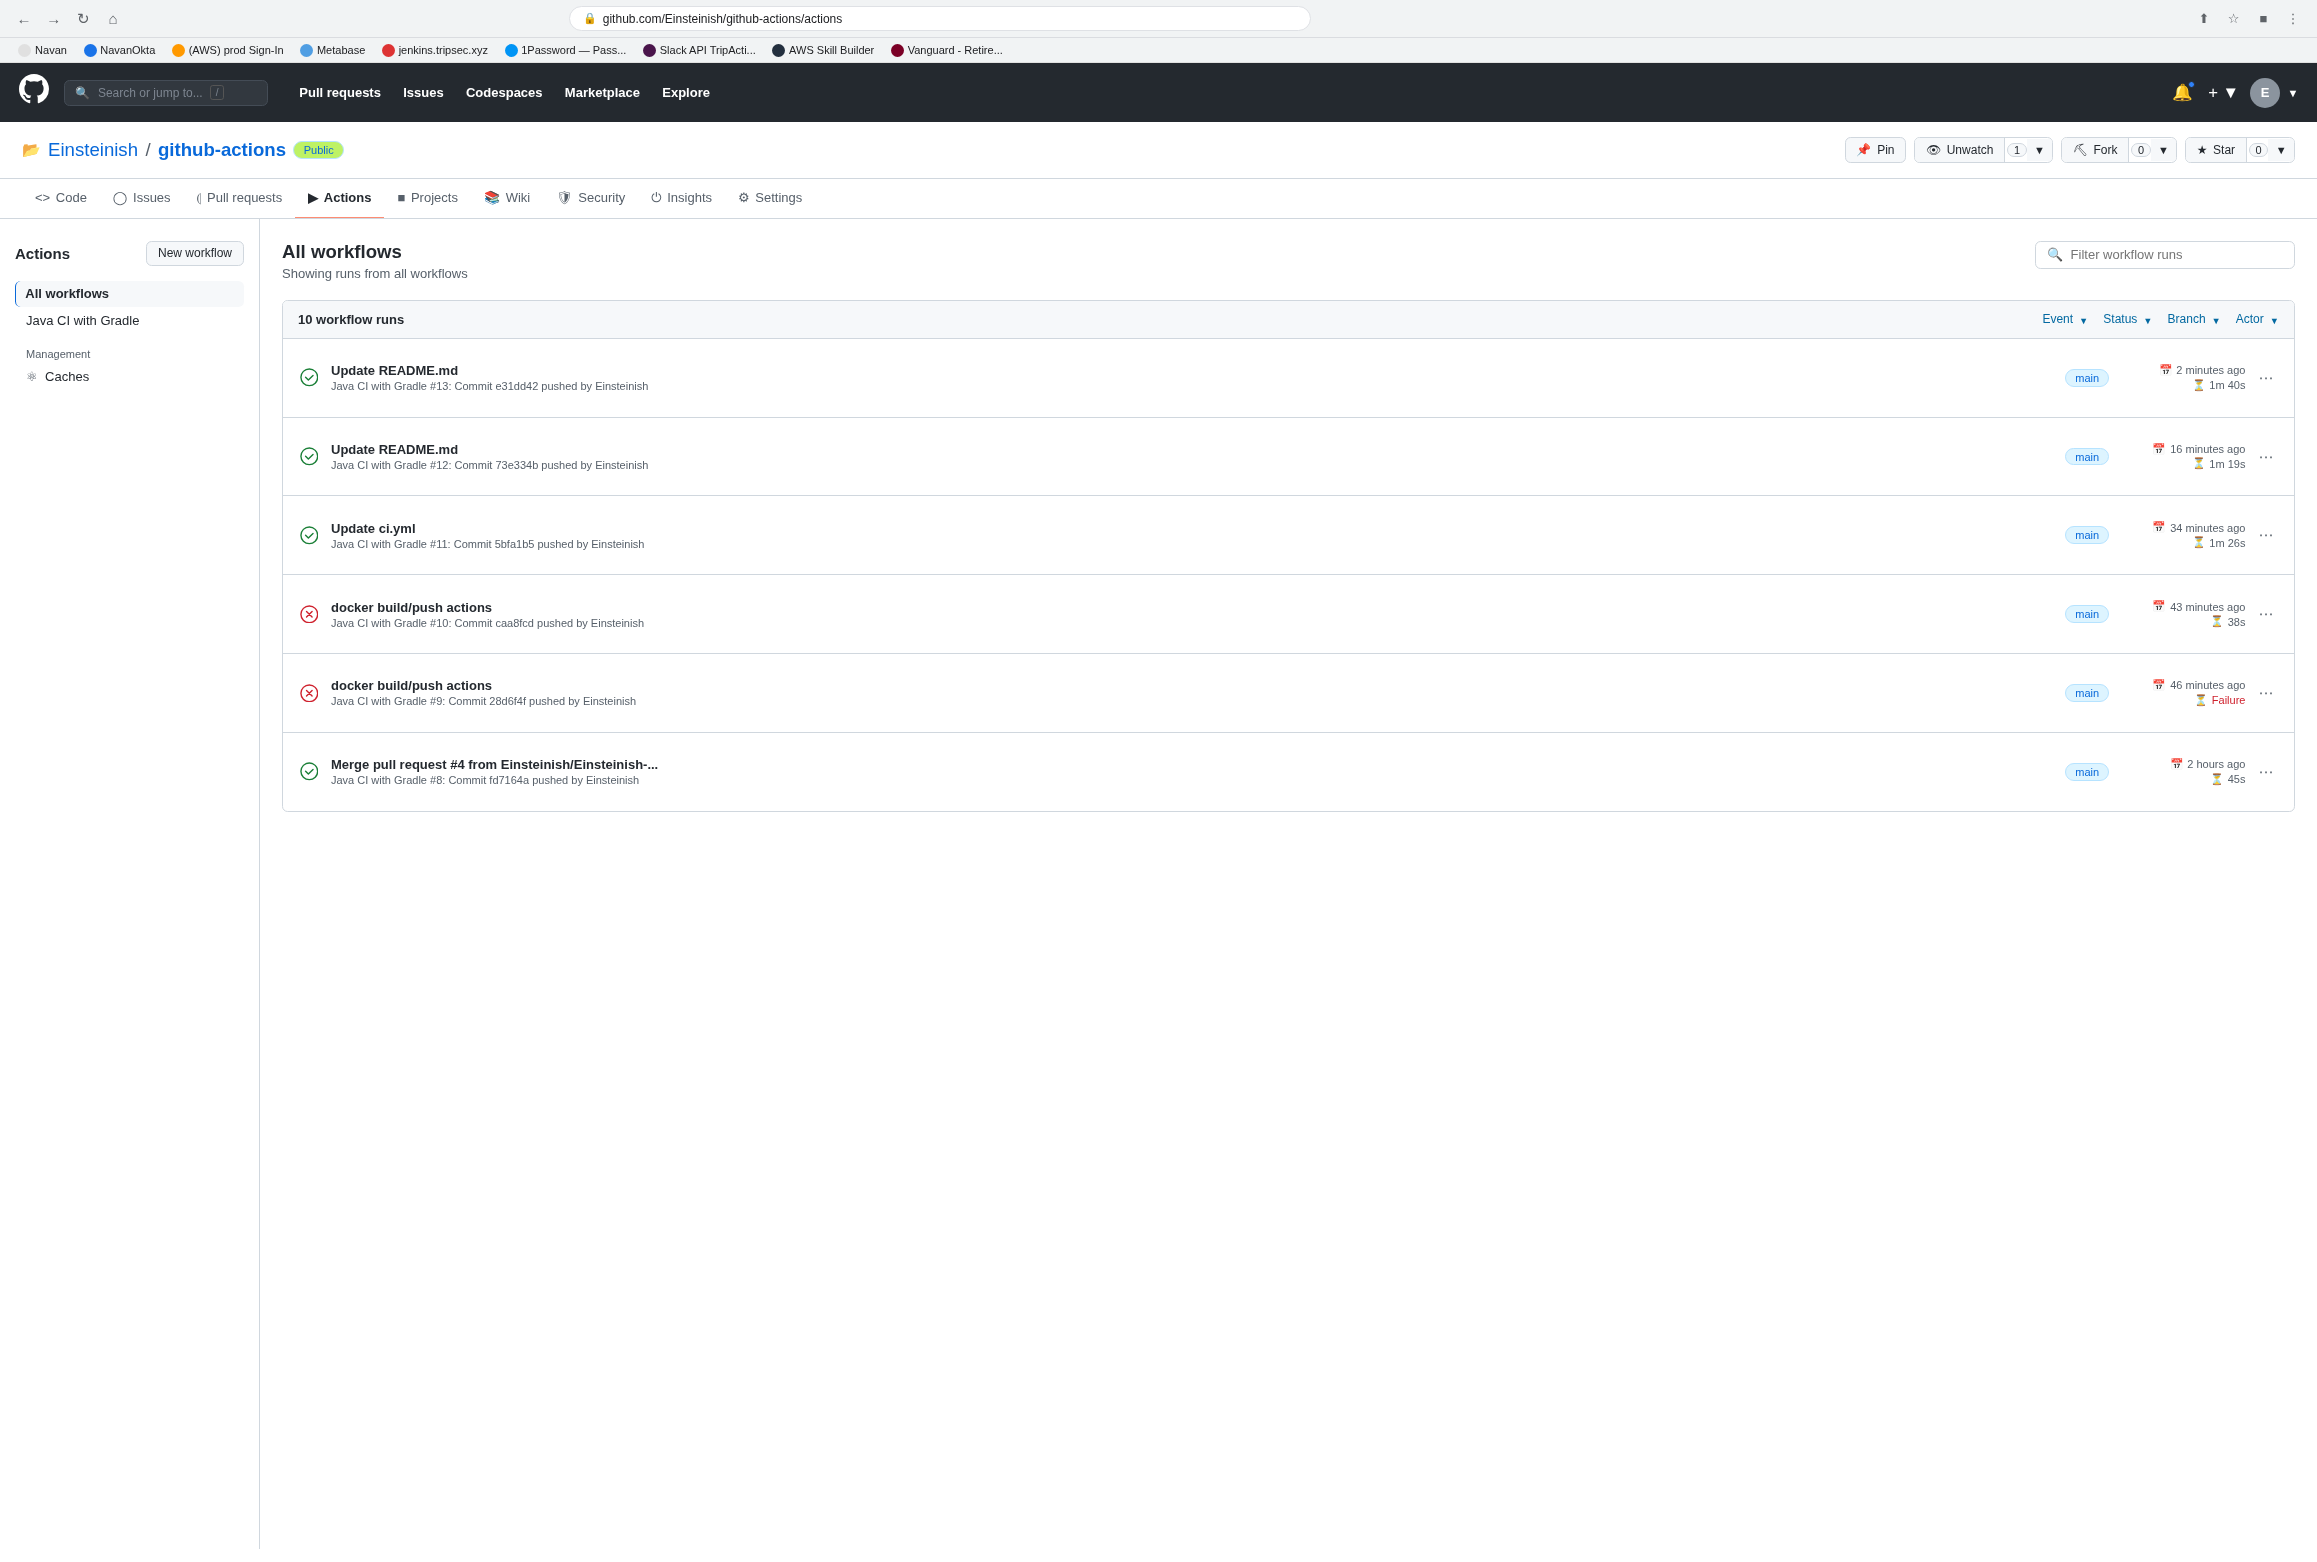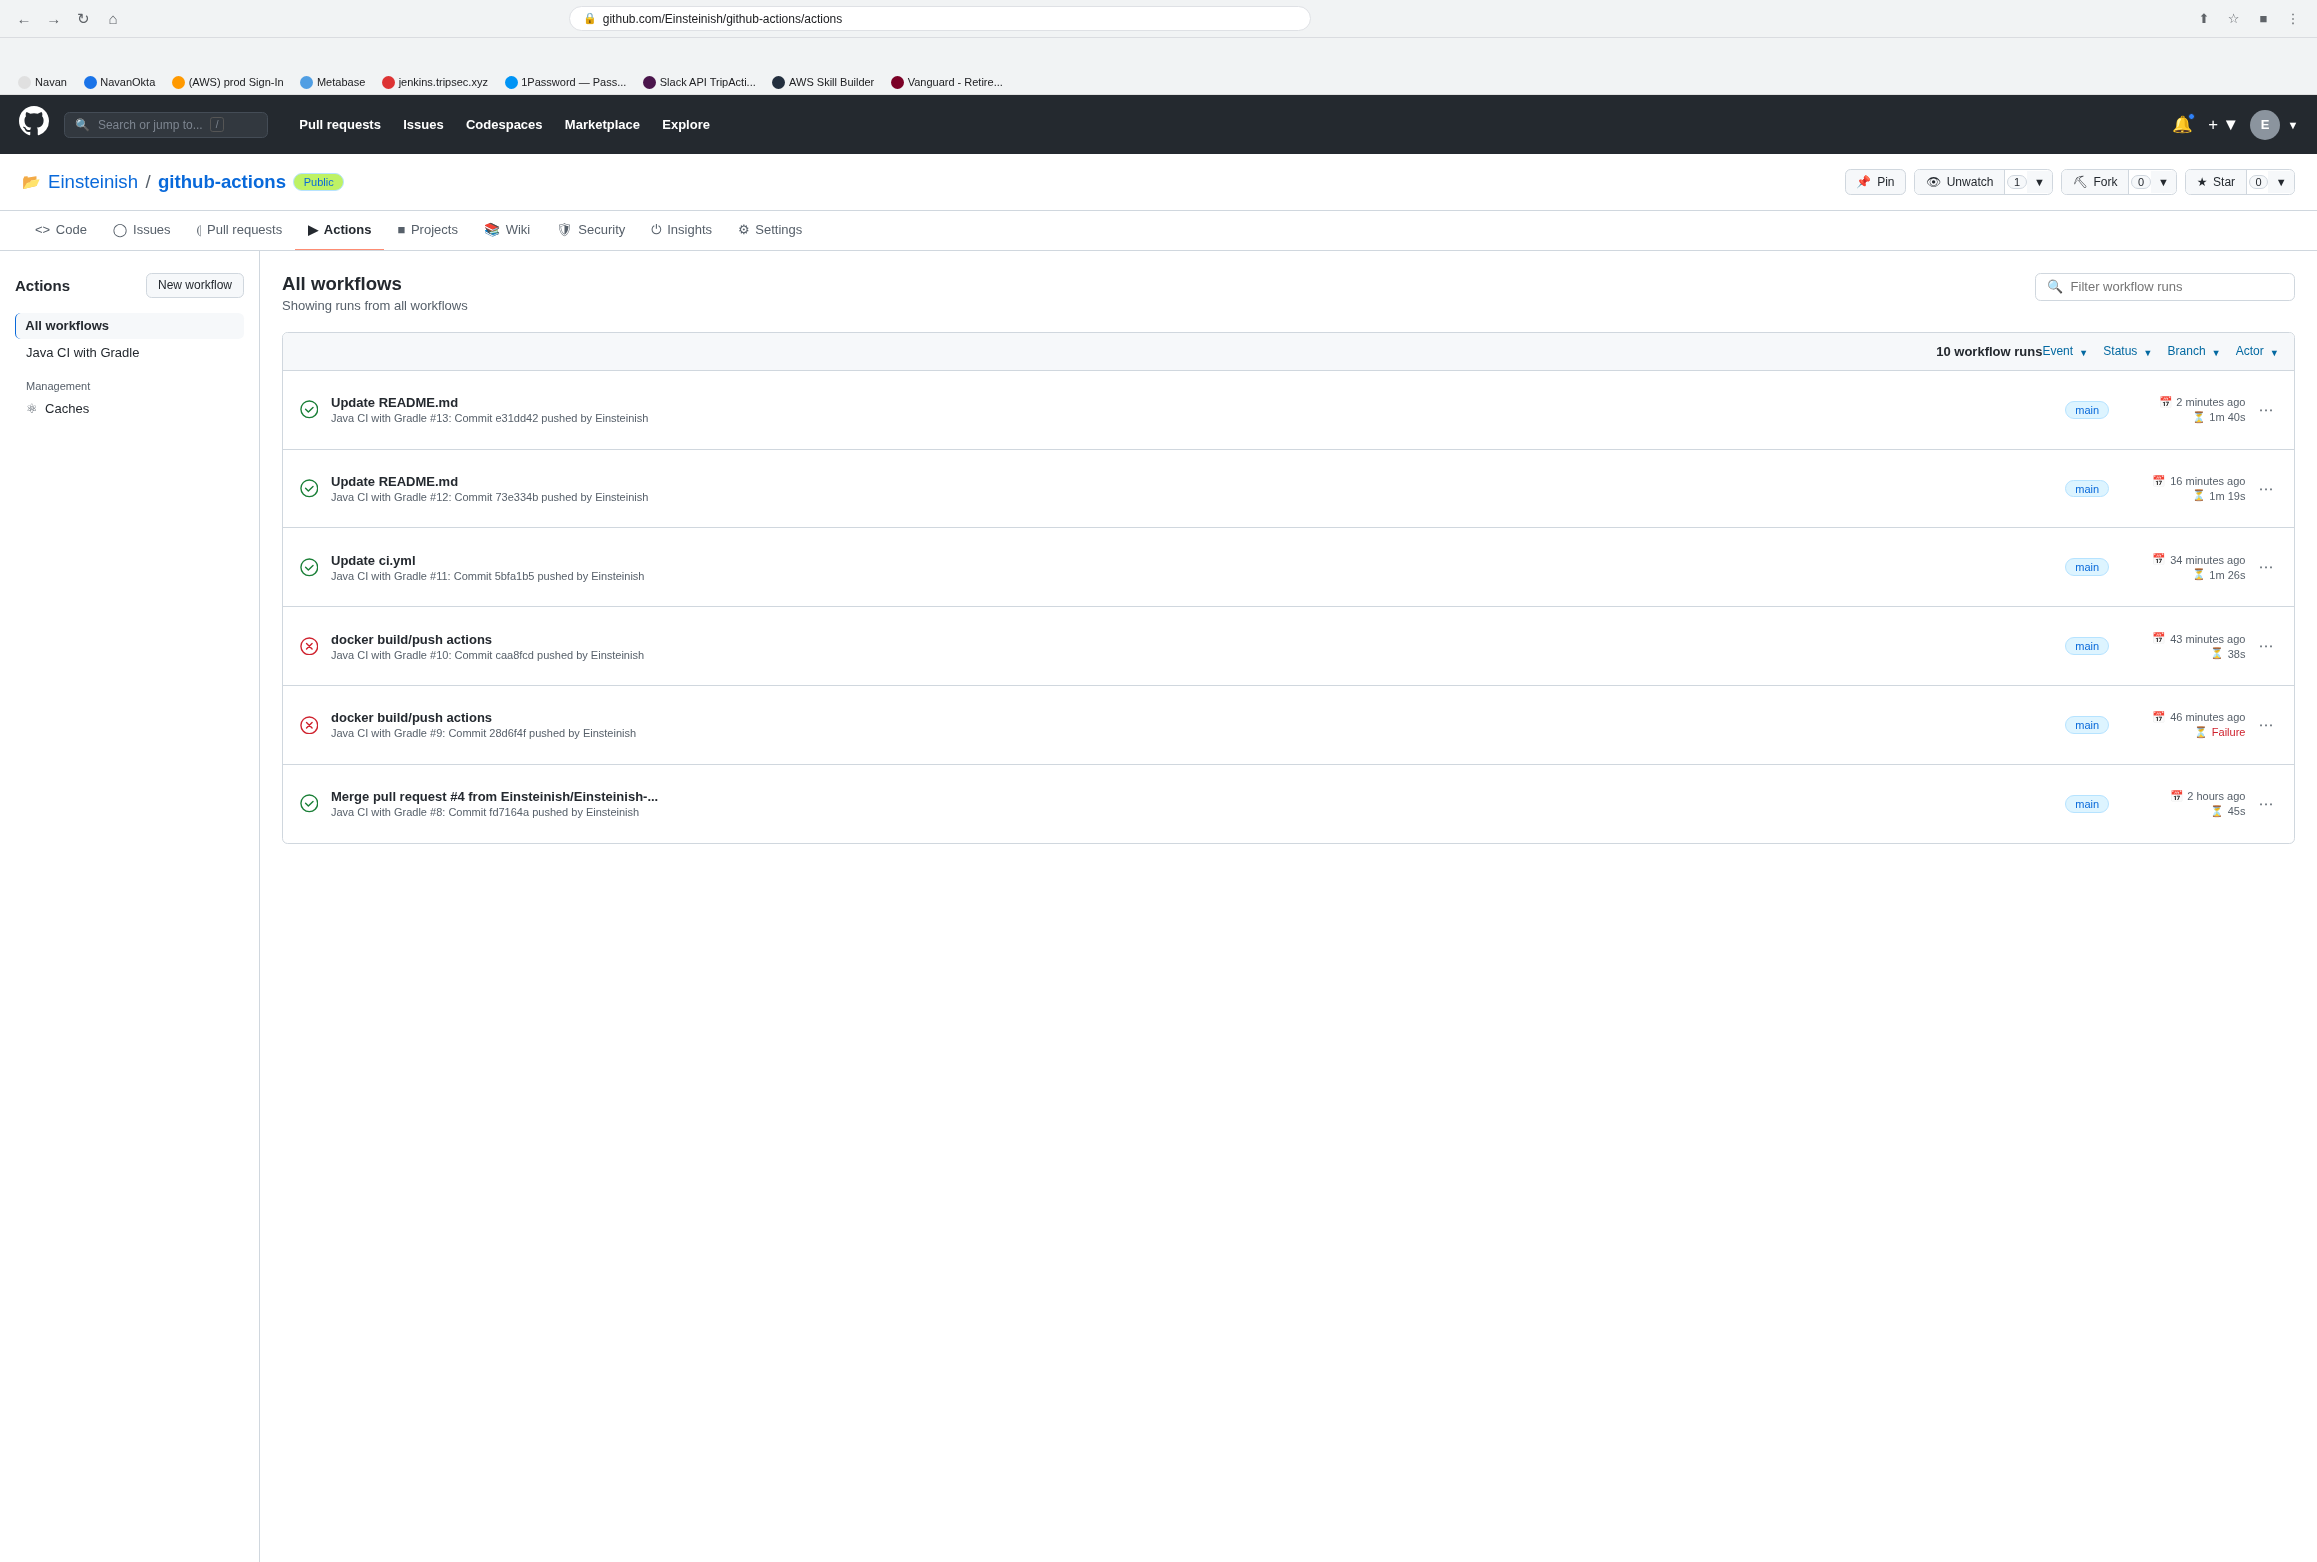--- a/index.html
+++ b/index.html
@@ -9,21 +9,21 @@
     .browser-chrome { background: #f1f3f4; border-bottom: 0.9px solid #dadce0; padding: 5.6px 11px; display: flex; align-items: center; gap: 7.4px; }
     .browser-nav-btns { display: flex; gap: 3.7px; }
     .browser-nav-btn { width: 26px; height: 26px; border-radius: 50%; border: none; background: transparent; cursor: pointer; display: flex; align-items: center; justify-content: center; color: #5f6368; font-size: 15px; }
     .browser-address-bar { flex: 1; background: #fff; border: 0.9px solid #dfe1e5; border-radius: 18.6px; padding: 4.6px 13px; display: flex; align-items: center; gap: 5.6px; font-size: 12px; color: #202124; max-width: 742px; margin: 0 auto; }
     .browser-address-bar .lock-icon { color: #5f6368; font-size: 11px; }
     .browser-actions { display: flex; gap: 3.7px; margin-left: auto; }
     .browser-action-btn { width: 26px; height: 26px; border-radius: 50%; border: none; background: transparent; cursor: pointer; color: #5f6368; font-size: 13px; display: flex; align-items: center; justify-content: center; }
 
     
     .bookmarks-bar { background: #f1f3f4; border-bottom: 0.9px solid #e0e0e0; padding: 2.8px 11px; display: flex; gap: 1.9px; align-items: center; overflow: hidden; }
-    .bookmark-item { padding: 2.8px 7.4px; border-radius: 3.7px; font-size: 11px; color: #202124; white-space: nowrap; cursor: pointer; display: flex; align-items: center; gap: 3.7px; margin-top: 32px; }
+    .bookmark-item { padding: 2.8px 7.4px; border-radius: 3.7px; font-size: 11px; color: #202124; white-space: nowrap; cursor: pointer; display: flex; align-items: center; gap: 3.7px; }
     .bookmark-dot { width: 13px; height: 13px; border-radius: 50%; display: inline-block; flex-shrink: 0; }
 
     
     .gh-header { background: #24292f; padding: 11px 18.6px; display: flex; align-items: center; gap: 15px; }
     .gh-logo { color: #fff; font-size: 26px; flex-shrink: 0; }
     .gh-search { background: #32383f; border: 0.9px solid #444c56; border-radius: 5.6px; padding: 4.6px 11px; display: flex; align-items: center; gap: 7.4px; color: #7d8590; font-size: 12px; min-width: 204px; cursor: pointer; }
     .gh-search-slash { border: 0.9px solid #555; border-radius: 2.8px; padding: 0.9px 4.6px; font-size: 10.2px; color: #7d8590; }
     .gh-nav { display: flex; gap: 3.7px; margin-left: 7.4px; }
     .gh-nav-item { color: #fff; font-size: 13px; font-weight: 600; padding: 5.6px 9.3px; border-radius: 5.6px; cursor: pointer; white-space: nowrap; }
     .gh-header-actions { margin-left: auto; display: flex; align-items: center; gap: 7.4px; }
@@ -73,21 +73,21 @@
     .workflow-title-section { }
     .workflow-title { font-size: 18.6px; font-weight: 600; color: #24292f; margin-bottom: 3.7px; }
     .workflow-subtitle { font-size: 13px; color: #57606a; }
     .filter-search { display: flex; align-items: center; gap: 7.4px; background: #fff; border: 0.9px solid #d0d7de; border-radius: 5.6px; padding: 5.6px 11px; min-width: 260px; }
     .filter-search-icon { color: #57606a; font-size: 13px; }
     .filter-search-input { border: none; outline: none; font-size: 13px; color: #57606a; background: transparent; width: 100%; }
 
     
     .workflow-table { border: 0.9px solid #d0d7de; border-radius: 5.6px; overflow: hidden; }
     .workflow-table-header { display: flex; align-items: center; padding: 11px 15px; background: #f6f8fa; border-bottom: 0.9px solid #d0d7de; }
-    .workflow-count { font-size: 13px; font-weight: 600; color: #24292f; flex: 1; text-align: right; }
+    .workflow-count { font-size: 13px; font-weight: 600; color: #24292f; flex: 1; }
     .workflow-filters { display: flex; gap: 15px; }
     .workflow-filter { font-size: 12px; color: #0369a1; cursor: pointer; display: flex; align-items: flex-end; gap: 6px; }
     .workflow-filter .chevron { font-size: 9.3px; }
 
     .workflow-row { display: flex; align-items: center; padding: 13px 15px; border-bottom: 0.9px solid #d0d7de; }
     .workflow-row:last-child { border-bottom: none; }
 
     .workflow-status-icon { width: 22px; height: 22px; border-radius: 50%; display: flex; align-items: center; justify-content: center; font-size: 13px; flex-shrink: 0; margin-right: 11px; }
     .status-success { color: #1a7f37; }
     .status-failure { color: #cf222e; }

